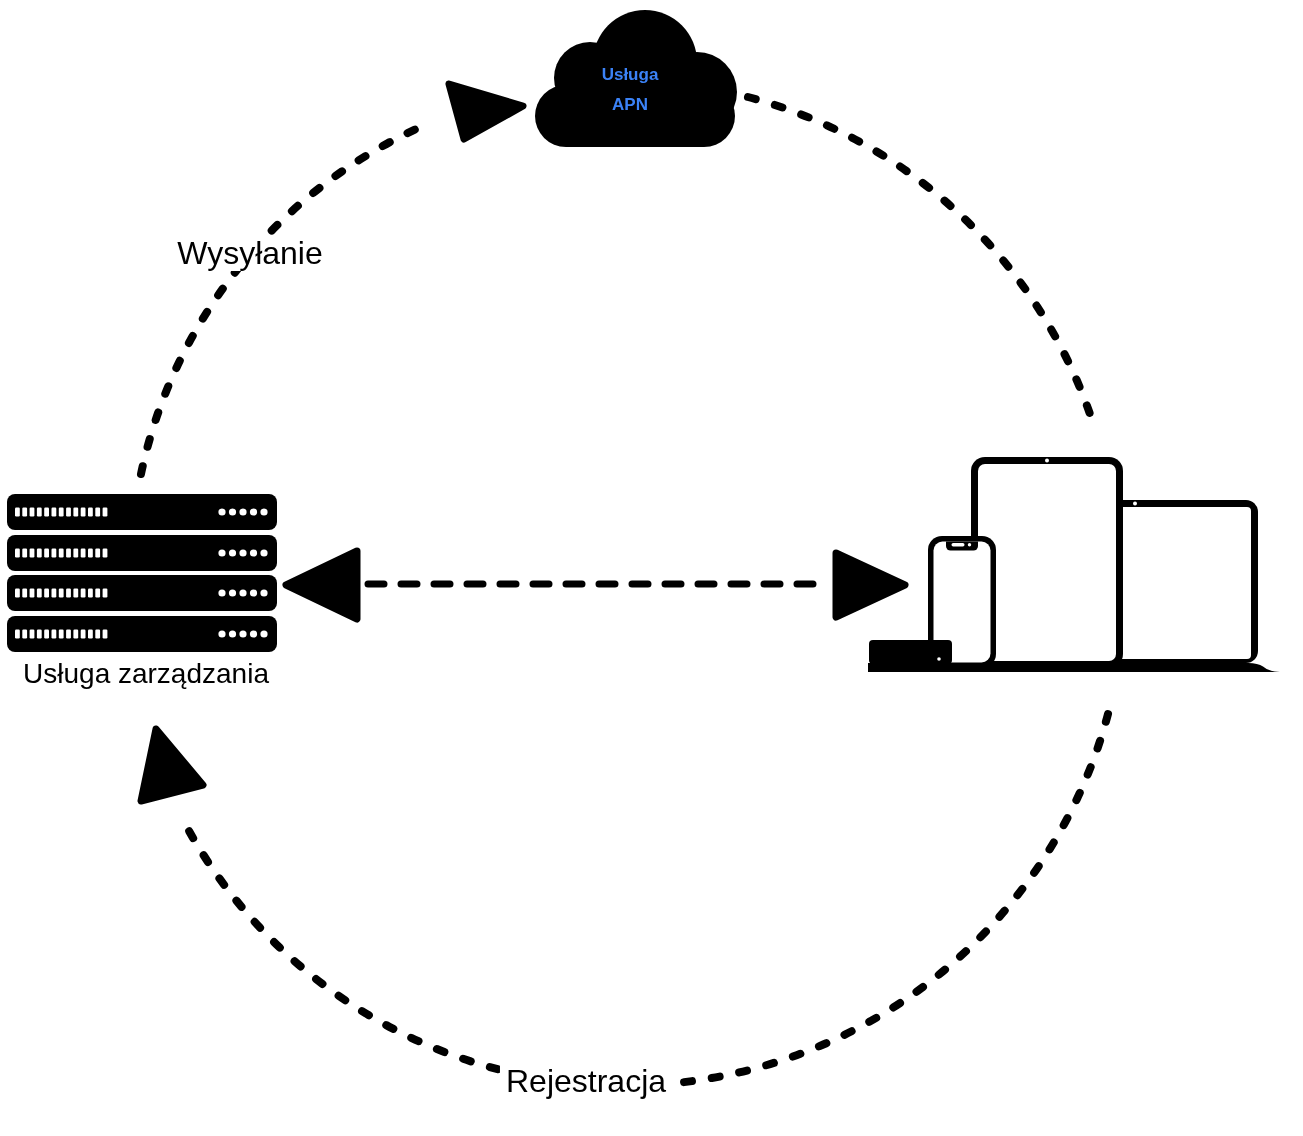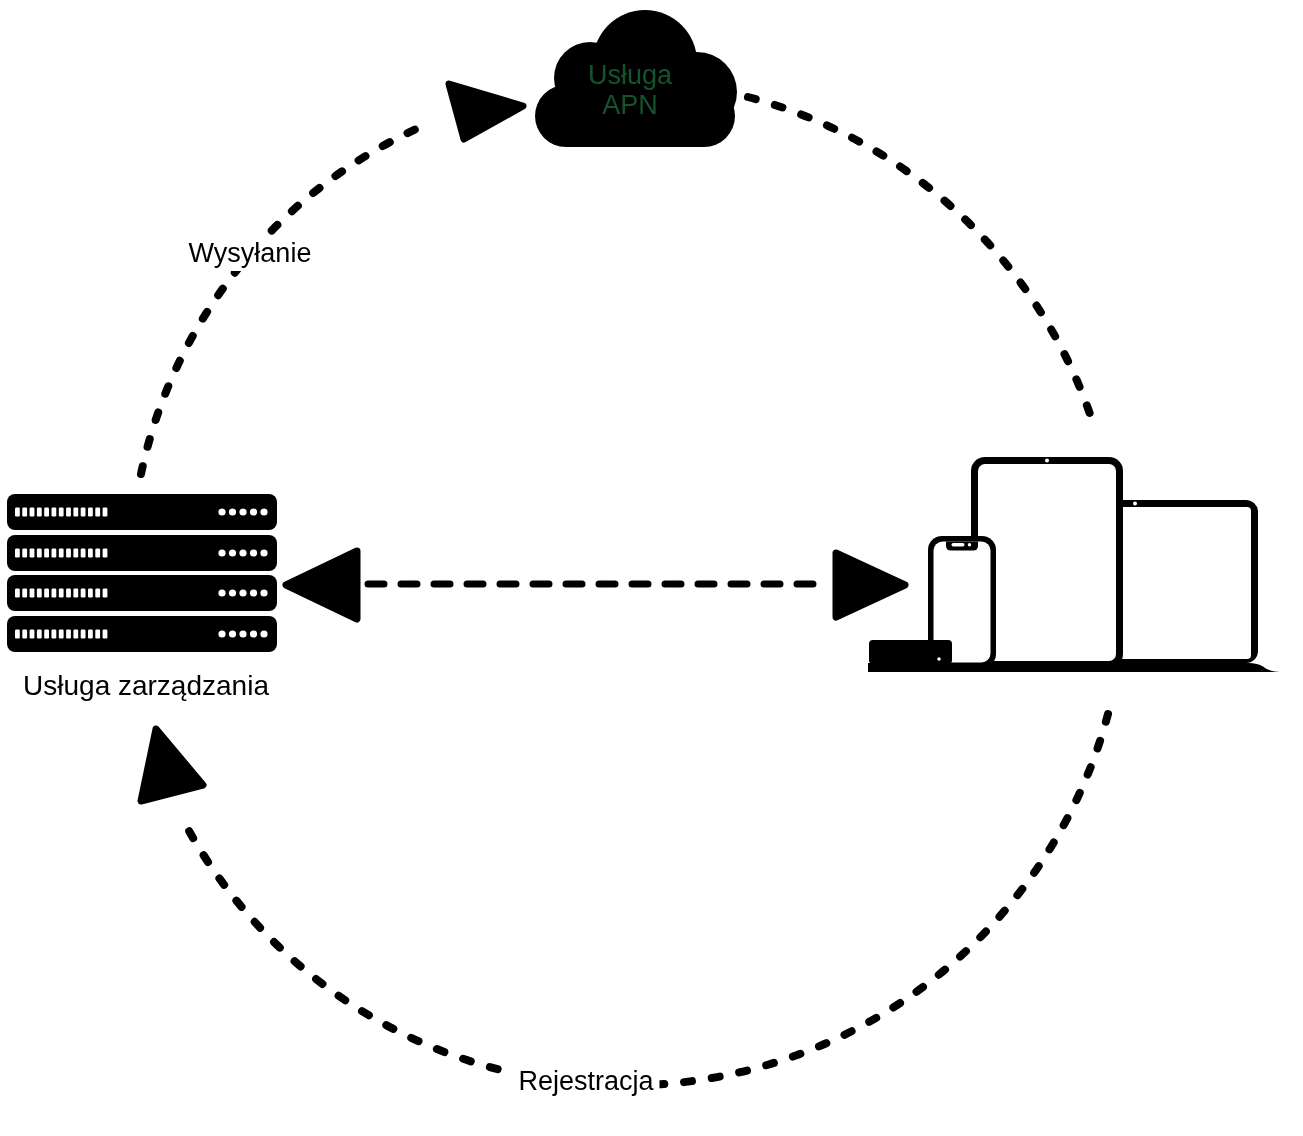--- a/index.html
+++ b/index.html
@@ -18,27 +18,27 @@
   .dash-line{
     fill:none;stroke:#000;stroke-width:7;
     stroke-linecap:round;stroke-dasharray:16 17;
   }
   .arrowhead{fill:#000;stroke:#000;stroke-width:7;stroke-linejoin:round;}
   .solid{fill:#000;}
   .hole{fill:#fff;}
   .label{
     position:absolute;transform:translateX(-50%);
     text-align:center;color:#000;background:#fff;
-    font-size:27px;line-height:31px;white-space:nowrap;
+    font-size:32px;line-height:31px;white-space:nowrap;
     padding:2px 6px;
   }
   .node-label{font-size:28px;line-height:31px;}
   .cloud-label{
-    background:transparent;color:#14532d;
-    font-size:27px;line-height:30px;padding:0;
+    background:transparent;color:#3b82f6;
+    font-size:17px;line-height:30px;padding:0;font-weight:bold;
   }
 </style>
 </head>
 <body>
 
 <div id="stage">
 
   <svg id="diagram-svg" width="1303" height="1136" viewBox="0 0 1303 1136">
 
     <defs>
@@ -119,21 +119,21 @@
 
       <path class="solid" d="M 868 663 L 1248 663 Q 1258 663 1263 666.5 Q 1269 672 1280 672 L 868 672 Z"></path>
     </g>
   </svg>
 
   <div class="label cloud-label" style="left:630px;top:60px;">
     <div>Usługa</div>
     <div>APN</div>
   </div>
 
-  <div class="label node-label" style="left:146px;top:656px;background:transparent;margin-top:12px;">
+  <div class="label node-label" style="left:146px;top:656px;background:transparent;">
     <div>Usługa zarządzania</div>
   </div>
 
   <div class="label" style="left:250px;top:236px;">Wysyłanie</div>
 
 
   <div class="label" style="left:586px;top:1064px;">Rejestracja</div>
 
 </div>
 

